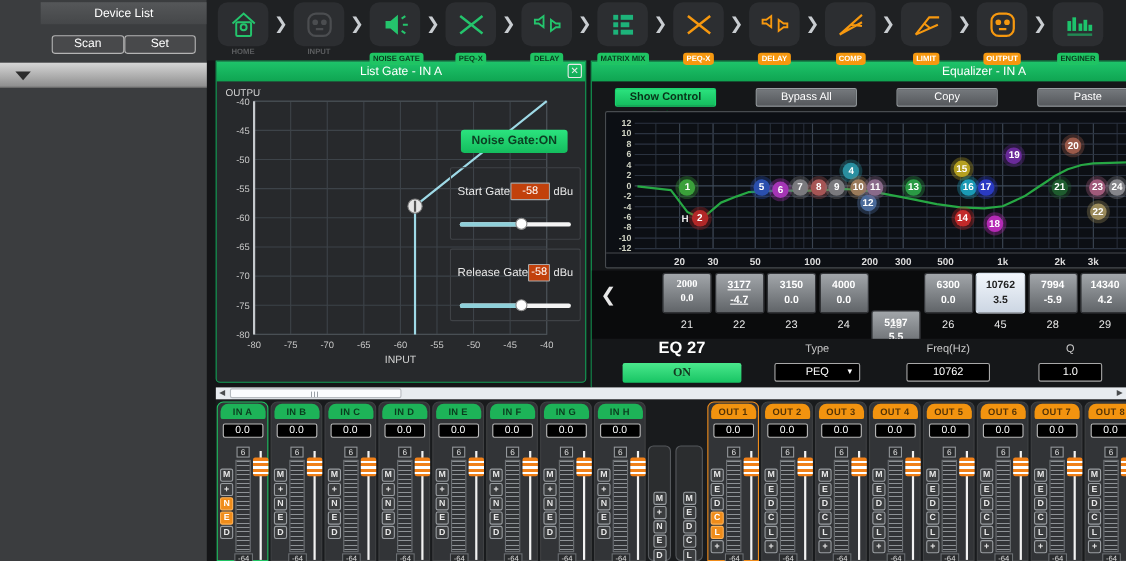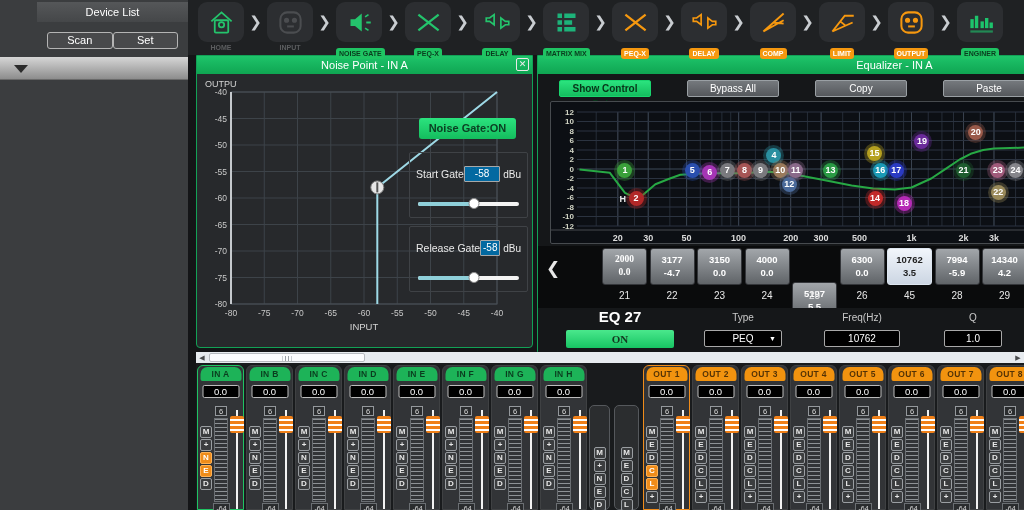--- a/index.html
+++ b/index.html
@@ -43,21 +43,21 @@
   
   #ng-panel { position:absolute; left:196px; top:55px; width:337px; height:293px; background:#27292c;
               border:1px solid #12a156; border-radius:0 0 4px 4px; }
   #ng-graph { position:absolute; left:6px; top:22px; }
   #ng-power { position:absolute; left:222px; top:62px; width:97px; height:21px; border-radius:3px;
               background:linear-gradient(#2be37e,#14bd5e); color:#0b4023; font-size:11px; font-weight:bold;
               text-align:center; line-height:21px; cursor:pointer; }
   .ng-group { position:absolute; left:212px; width:119px; height:66px; border:1px solid #3f4246; border-radius:2px; }
   .ng-row { display:flex; align-items:center; margin:13px 6px 0 6px; }
   .ng-label { color:#eaeaea; font-size:10.5px; flex:1; white-space:nowrap; }
-  .ng-input { width:42px; height:16px; background:#0369a1; border:1px solid #a8a8a8; color:#fff;
+  .ng-input { width:42px; height:16px; background:#c2410c; border:1px solid #a8a8a8; color:#fff;
               font-size:10px; text-align:center; line-height:14px; border-radius:1px; }
   .ng-unit { color:#eaeaea; font-size:10px; margin-left:3px; }
   .ng-slider { position:relative; margin:16px 8px 0 8px; height:11px; cursor:pointer; }
   .ng-slider .track { position:absolute; top:4px; left:0; right:0; height:4px; background:#f4f4f4; border-radius:2px; }
   .ng-slider .fill { position:absolute; top:4px; left:0; height:4px; background:#8fd0da; border-radius:2px; }
   .ng-slider .thumb { position:absolute; top:0px; width:11px; height:11px; border-radius:50%;
                       background:#fff; border:1px solid #8a8a8a; transform:translateX(-50%); }
 
   
   #eq-panel { position:absolute; left:537px; top:55px; width:715px; height:300px; background:#151719;
@@ -241,21 +241,21 @@
             <rect x="12" y="11" width="3" height="6"></rect>
             <rect x="16" y="8" width="3" height="9"></rect>
             <rect x="20" y="12" width="3" height="5"></rect>
             <rect x="3" y="19" width="20" height="2" opacity="0.6"></rect>
           </svg>
         </div><div class="tb-label green">ENGINER</div></div>
     </header>
 
   <section id="ng-panel">
     <div class="panel-title">
-      <span>Noise Point - IN A</span>
+      <span>List Gate - IN A</span>
       <span class="close-btn">✕</span>
     </div>
     <div id="ng-graph"><svg width="306" height="266">
           <clipPath id="ngc">
             <rect x="0" y="0" width="34" height="12"></rect>
           </clipPath>
           <line x1="28" y1="14" x2="28" y2="226" stroke="#3d4349" stroke-width="1"></line>
           <line x1="61.25" y1="14" x2="61.25" y2="226" stroke="#3d4349" stroke-width="1"></line>
           <line x1="94.5" y1="14" x2="94.5" y2="226" stroke="#3d4349" stroke-width="1"></line>
           <line x1="127.75" y1="14" x2="127.75" y2="226" stroke="#3d4349" stroke-width="1"></line>
@@ -457,21 +457,21 @@
         </div>
     </div>
 
     <div id="eq-bands">
       <span class="band-chevron">❮</span>
     <div class="band-cell" style="left: 64px; font-family: Liberation Serif, serif;">
           <div>2000</div>
           <div>0.0</div>
         </div>
         <div class="band-num" style="left: 64px;">21</div>
-        <div class="band-cell" style="left: 111.5px;">
+        <div class="band-cell" style="left: 111.5px; text-decoration: underline;">
           <div>3177</div>
           <div>-4.7</div>
         </div>
         <div class="band-num" style="left: 111.5px;">22</div>
         <div class="band-cell" style="left: 159px;">
           <div>3150</div>
           <div>0.0</div>
         </div>
         <div class="band-num" style="left: 159px;">23</div>
         <div class="band-cell" style="left: 206.5px;">

